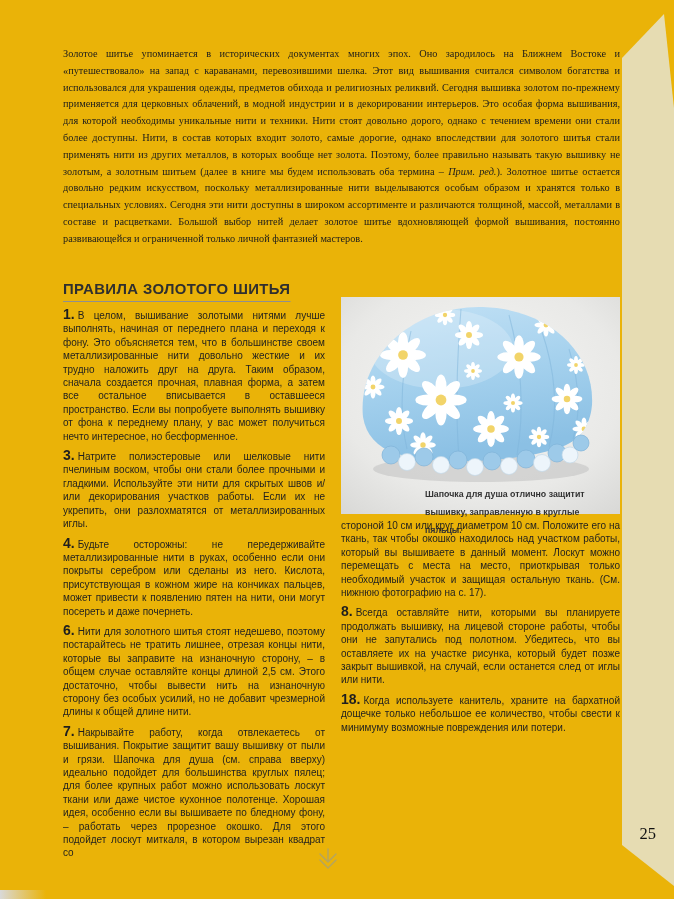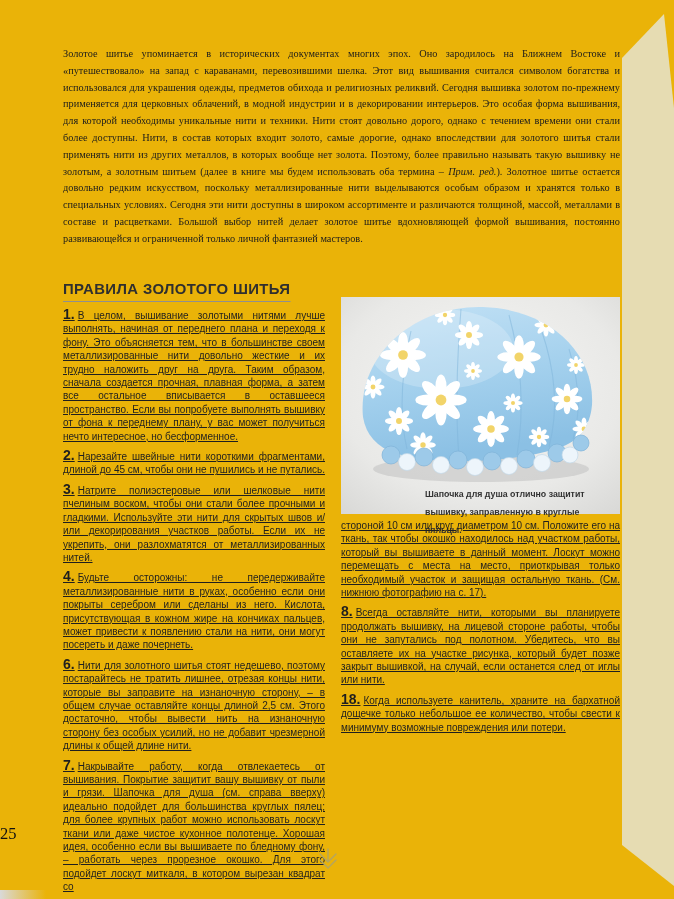--- a/index.html
+++ b/index.html
@@ -30,53 +30,52 @@
   .heading{
     position:absolute;left:63px;top:280px;margin:0;
     font-size:15.5px;font-weight:bold;letter-spacing:.4px;color:#2f2f2f;
     border-bottom:1.5px solid #8f8f8f;padding-bottom:3px;
     transform:scaleX(.96);transform-origin:left;white-space:nowrap;
   }
 
   .col{position:absolute;text-align:justify;font-size:10px;line-height:13.4px;color:#1f1f1f;}
   .col-left{left:63px;top:307px;width:262px;}
   .col-right{left:341px;top:519px;width:279px;}
-  .item{margin:0 0 5px 0;text-decoration:underline;}
+  .item{margin:0 0 5px 0;}
   .num{font-weight:bold;font-size:14px;line-height:1;margin-right:3px;}
 
   figure.photo{position:absolute;left:341px;top:297px;width:279px;height:217px;margin:0;}
   figure.photo svg{display:block;}
   figcaption{
     position:absolute;left:84px;top:188px;width:178px;
     font-size:8.8px;font-weight:bold;line-height:18px;color:#333;text-align:left;
   }
 
   .pagenum{
-    position:absolute;left:0;top:824px;width:656px;text-align:left;
+    position:absolute;left:0;top:824px;width:656px;text-align:right;
     font-family:"Liberation Serif",serif;font-size:16.5px;color:#111;
   }
   .ornament{position:absolute;left:315px;top:846px;}
 </style>
 </head>
 <body>
 
 <div class="canvas">
 
   <div class="fore-edge"></div>
   <div class="corner-shadow"></div>
 
   <p class="intro"><span>Золотое шитье упоминается в исторических документах многих эпох. Оно зародилось на Ближнем Востоке и «путешествовало» на запад с караванами, перевозившими шелка. Этот вид вышивания считался символом богатства и использовался для украшения одежды, предметов обихода и религиозных реликвий. Сегодня вышивка золотом по-прежнему применяется для церковных облачений, в модной индустрии и в декорировании интерьеров. Это особая форма вышивания, для которой необходимы уникальные нити и техники. Нити стоят довольно дорого, однако с течением времени они стали более доступны. Нити, в состав которых входит золото, самые дорогие, однако впоследствии для золотого шитья стали применять нити из других металлов, в которых вообще нет золота. Поэтому, более правильно называть такую вышивку не золотым, а золотным шитьем (далее в книге мы будем использовать оба термина – </span><i>Прим. ред.</i><span>). Золотное шитье остается довольно редким искусством, поскольку металлизированные нити выделываются особым образом и хранятся только в специальных условиях. Сегодня эти нити доступны в широком ассортименте и различаются толщиной, массой, металлами в составе и расцветками. Большой выбор нитей делает золотое шитье вдохновляющей формой вышивания, постоянно развивающейся и ограниченной только личной фантазией мастеров.</span></p>
 
   <h2 class="heading">ПРАВИЛА ЗОЛОТОГО ШИТЬЯ</h2>
 
   <div class="col col-left">
     <p class="item"><span class="num">1.</span><span>В целом, вышивание золотыми нитями лучше выполнять, начиная от переднего плана и переходя к фону. Это объясняется тем, что в большинстве своем металлизированные нити довольно жесткие и их трудно наложить друг на друга. Таким образом, сначала создается прочная, плавная форма, а затем все остальное вписывается в оставшееся пространство. Если вы попробуете выполнять вышивку от фона к переднему плану, у вас может получиться нечто интересное, но бесформенное.</span></p>
-    <p class="item"><span class="num">2.</span><span>Нарезайте швейные нити короткими фрагментами, длиной до 45 см, чтобы они не пушились и не путались.</span></p>
-    <p class="item"><span class="num">3.</span><span>Натрите полиэстеровые или шелковые нити пчелиным воском, чтобы они стали более прочными и гладкими. Используйте эти нити для скрытых швов и/или декорирования участков работы. Если их не укрепить, они разлохматятся от металлизированных нитей.</span></p>
-    <p class="item"><span class="num">4.</span><span>Будьте осторожны: не передерживайте металлизированные нити в руках, особенно если они покрыты серебром или сделаны из него. Кислота, присутствующая в кожном жире на кончиках пальцев, может привести к появлению стали на нити, они могут посереть и даже почернеть.</span></p>
+    <p class="item"><span class="num">3.</span><span>Натрите полиэстеровые или шелковые нити пчелиным воском, чтобы они стали более прочными и гладкими. Используйте эти нити для скрытых швов и/или декорирования участков работы. Если их не укрепить, они разлохматятся от металлизированных иглы.</span></p>
+    <p class="item"><span class="num">4.</span><span>Будьте осторожны: не передерживайте металлизированные нити в руках, особенно если они покрыты серебром или сделаны из него. Кислота, присутствующая в кожном жире на кончиках пальцев, может привести к появлению пятен на нити, они могут посереть и даже почернеть.</span></p>
     <p class="item"><span class="num">6.</span><span>Нити для золотного шитья стоят недешево, поэтому постарайтесь не тратить лишнее, отрезая концы нити, которые вы заправите на изнаночную сторону, – в общем случае оставляйте концы длиной 2,5 см. Этого достаточно, чтобы вывести нить на изнаночную сторону без особых усилий, но не добавит чрезмерной длины к общей длине нити.</span></p>
     <p class="item"><span class="num">7.</span><span>Накрывайте работу, когда отвлекаетесь от вышивания. Покрытие защитит вашу вышивку от пыли и грязи. Шапочка для душа (см. справа вверху) идеально подойдет для большинства круглых пялец; для более крупных работ можно использовать лоскут ткани или даже чистое кухонное полотенце. Хорошая идея, особенно если вы вышиваете по бледному фону, – работать через прорезное окошко. Для этого подойдет лоскут миткаля, в котором вырезан квадрат со</span></p>
   </div>
 
   <figure class="photo">
     <svg width="279" height="217" viewBox="0 0 279 217" xmlns="http://www.w3.org/2000/svg">
       <defs>
         <radialGradient id="pbg" cx="50%" cy="42%" r="78%">
           <stop offset="0%" stop-color="#f6f6f4"></stop>
           <stop offset="65%" stop-color="#e9e9e7"></stop>

